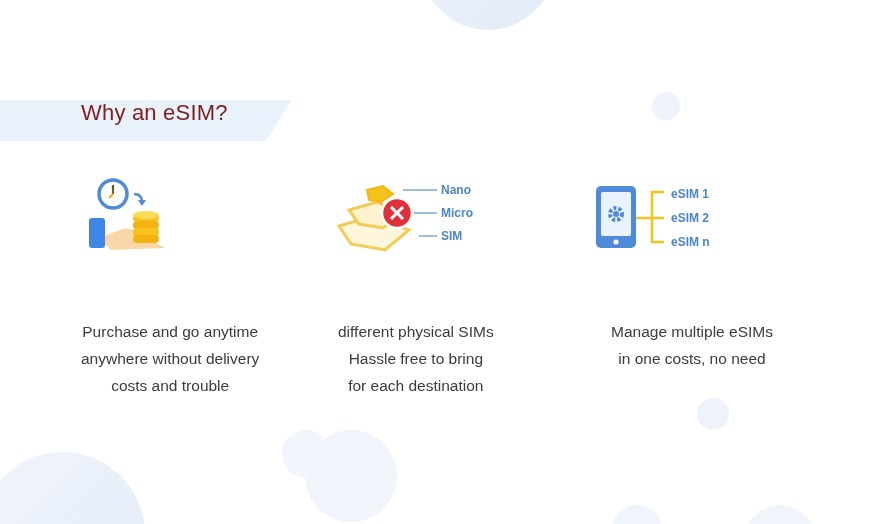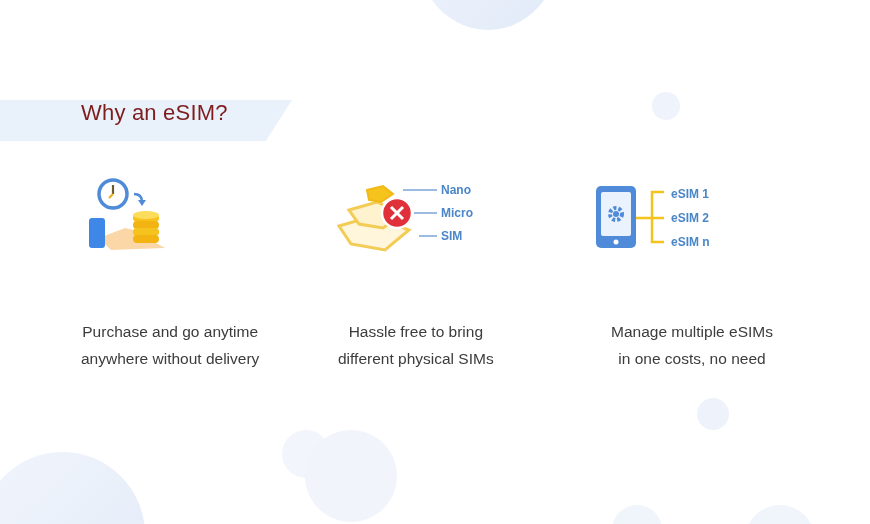--- a/index.html
+++ b/index.html
@@ -74,21 +74,23 @@
     <path d="M70 24 H58 V74 H70" fill="none" stroke="#f6c21c" stroke-width="2.5"></path>
     <text x="77" y="30" class="lbl">eSIM 1</text>
     <text x="77" y="54" class="lbl">eSIM 2</text>
     <text x="77" y="78" class="lbl">eSIM n</text>
   </svg>
 </div>
 
 <div class="desc" style="left:81px;">
   <div>Purchase and go anytime</div>
   <div>anywhere without delivery</div>
+  <div>costs and trouble</div>
 </div>
 <div class="desc" style="left:338px;">
+  <div>different physical SIMs</div>
   <div>Hassle free to bring</div>
-  <div>different physical SIMs</div>
+  <div>for each destination</div>
 </div>
 <div class="desc" style="left:611px;">
   <div>Manage multiple eSIMs</div>
   <div>in one costs, no need</div>
 </div>
 
 </body></html>

